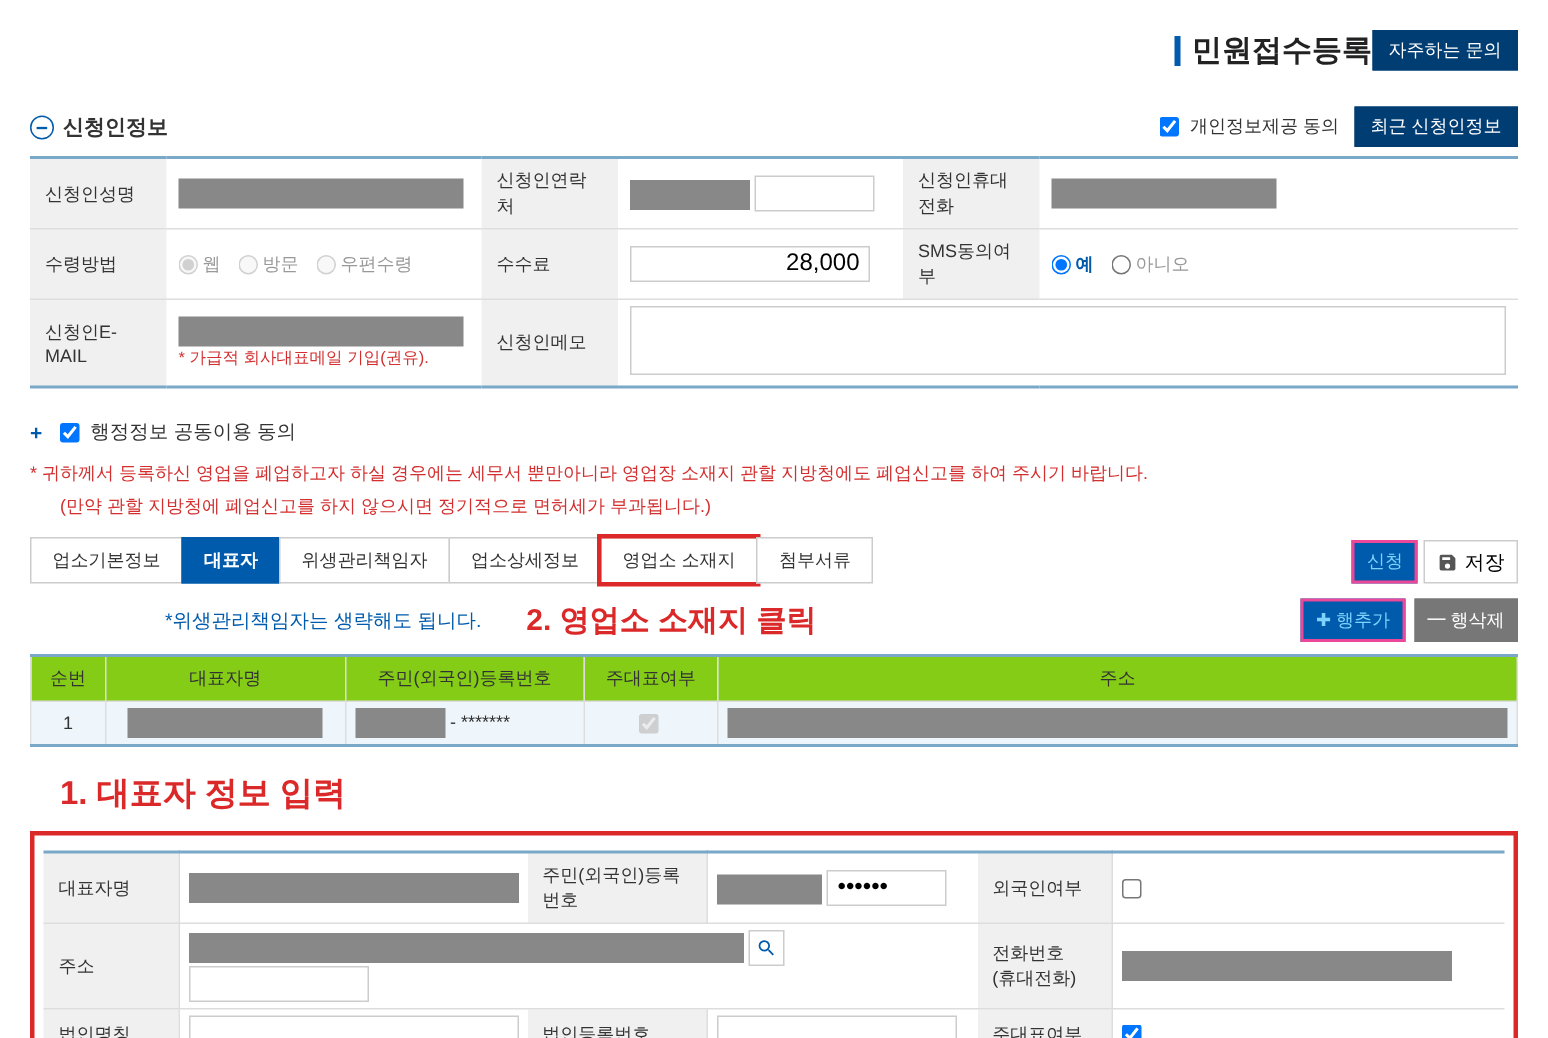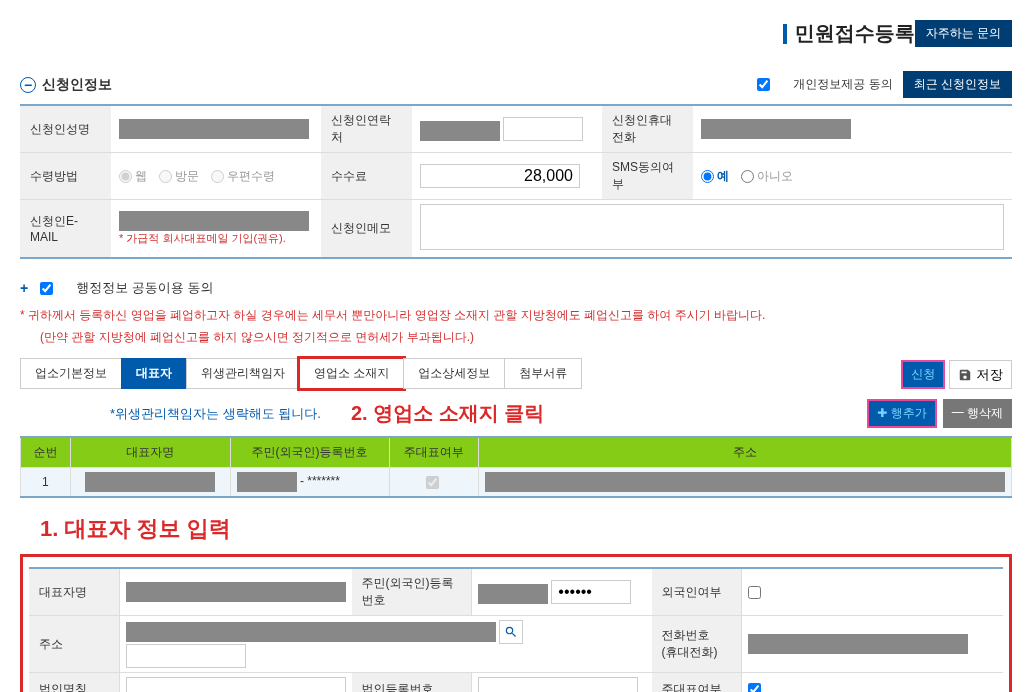--- a/index.html
+++ b/index.html
@@ -6,21 +6,21 @@
 body { background: #fff; font-size: 12px; color: #333; padding: 20px; width: 1032px; }
 .page-header { display: flex; justify-content: flex-end; align-items: center; margin-bottom: 24px; }
 .page-title { font-size: 20px; font-weight: bold; color: #222; display: flex; align-items: center; gap: 8px; }
 .title-bar { display: inline-block; width: 4px; height: 20px; background: #005bac; }
 .btn { padding: 4px 10px; font-size: 12px; cursor: pointer; border: 1px solid #ccc; background: #fff; }
 .btn-dark { background: #003d73; color: #fff; border-color: #003d73; }
 .section-head { display: flex; justify-content: space-between; align-items: center; margin-bottom: 6px; }
 .section-left { display: flex; align-items: center; gap: 6px; }
 .section-title { font-size: 14px; font-weight: bold; color: #333; }
 .collapse-icon { display: inline-flex; width: 16px; height: 16px; border: 1px solid #005bac; border-radius: 50%; align-items: center; justify-content: center; color: #005bac; font-size: 14px; line-height: 1; font-weight: bold; }
-.checkbox-row { display: flex; align-items: center; gap: 20px; }
+.checkbox-row { display: flex; align-items: center; gap: 4px; }
 .info-table { width: 100%; border-top: 2px solid #7aa8c9; border-bottom: 2px solid #7aa8c9; border-collapse: collapse; }
 .info-table th { background: #f0f0f0; text-align: left; padding: 6px 10px; font-weight: normal; color: #333; width: 91px; border-bottom: 1px solid #ddd; }
 .info-table td { padding: 4px 8px; border-bottom: 1px solid #ddd; }
 .input-text { border: 1px solid #ccc; padding: 3px 6px; font-size: 16px; height: 24px; }
 .redacted { display: inline-block; background: #888; height: 20px; vertical-align: middle; }
 input[type=radio], input[type=checkbox] { vertical-align: middle; margin-right: 3px; }
 .radio-group { display: flex; gap: 12px; align-items: center; color: #999; }
 .radio-group .active { color: #005bac; font-weight: bold; }
 .hint-red { color: #d32f2f; font-size: 11px; }
 .sub-section-title { color: #005bac; font-size: 13px; font-weight: bold; display: flex; align-items: center; gap: 4px; margin-top: 20px; }
@@ -129,22 +129,22 @@
 </div>
 <div class="warning-list">
   <div>* 귀하께서 등록하신 영업을 폐업하고자 하실 경우에는 세무서 뿐만아니라 영업장 소재지 관할 지방청에도 폐업신고를 하여 주시기 바랍니다.</div>
   <div class="indent">(만약 관할 지방청에 폐업신고를 하지 않으시면 정기적으로 면허세가 부과됩니다.)</div>
 </div>
 
 <div class="tabs-row">
   <div class="tab">업소기본정보</div>
   <div class="tab active">대표자</div>
   <div class="tab">위생관리책임자</div>
+  <div class="tab">업소상세정보</div>
   <div class="tab tab-highlight">영업소 소재지</div>
-  <div class="tab">업소상세정보</div>
   <div class="tab">첨부서류</div>
   <div class="tabs-right">
     <button class="btn-sm btn-blue">신청</button>
     <button class="btn-save">
       <svg class="floppy" viewBox="0 0 24 24">
           <path fill="#555" d="M17 3H5a2 2 0 0 0-2 2v14a2 2 0 0 0 2 2h14a2 2 0 0 0 2-2V7l-4-4zm-5 16a3 3 0 1 1 0-6 3 3 0 0 1 0 6zm3-10H6V6h9v3z"></path>
         </svg>
       <span>저장</span>
     </button>
   </div>

